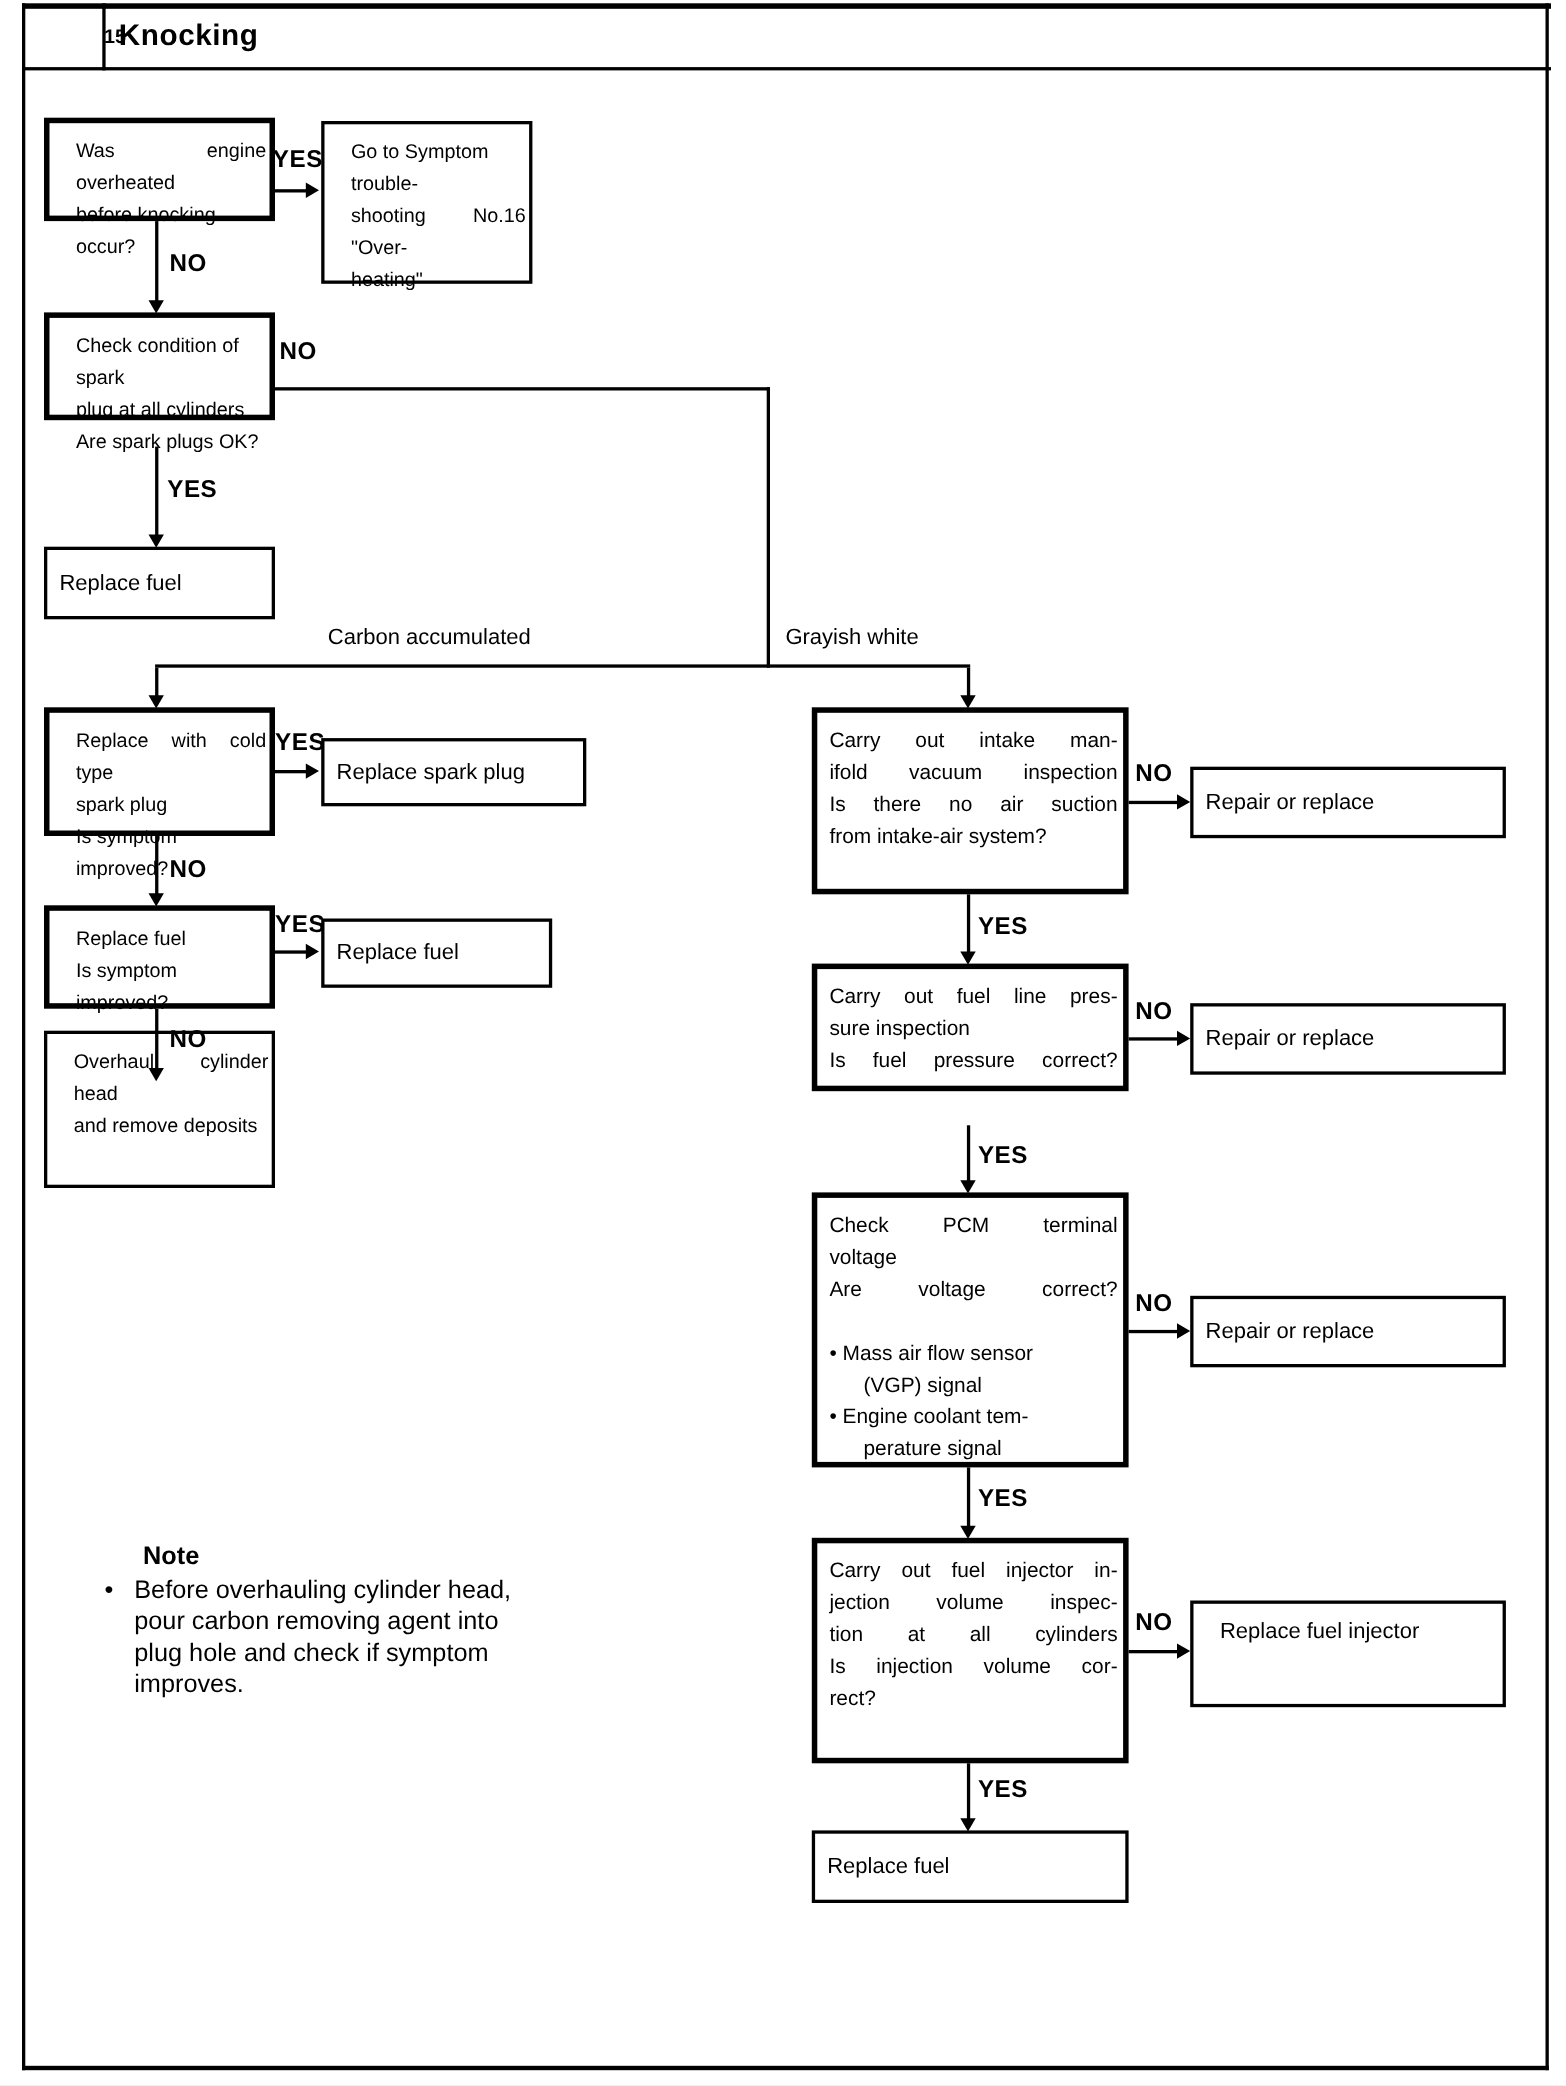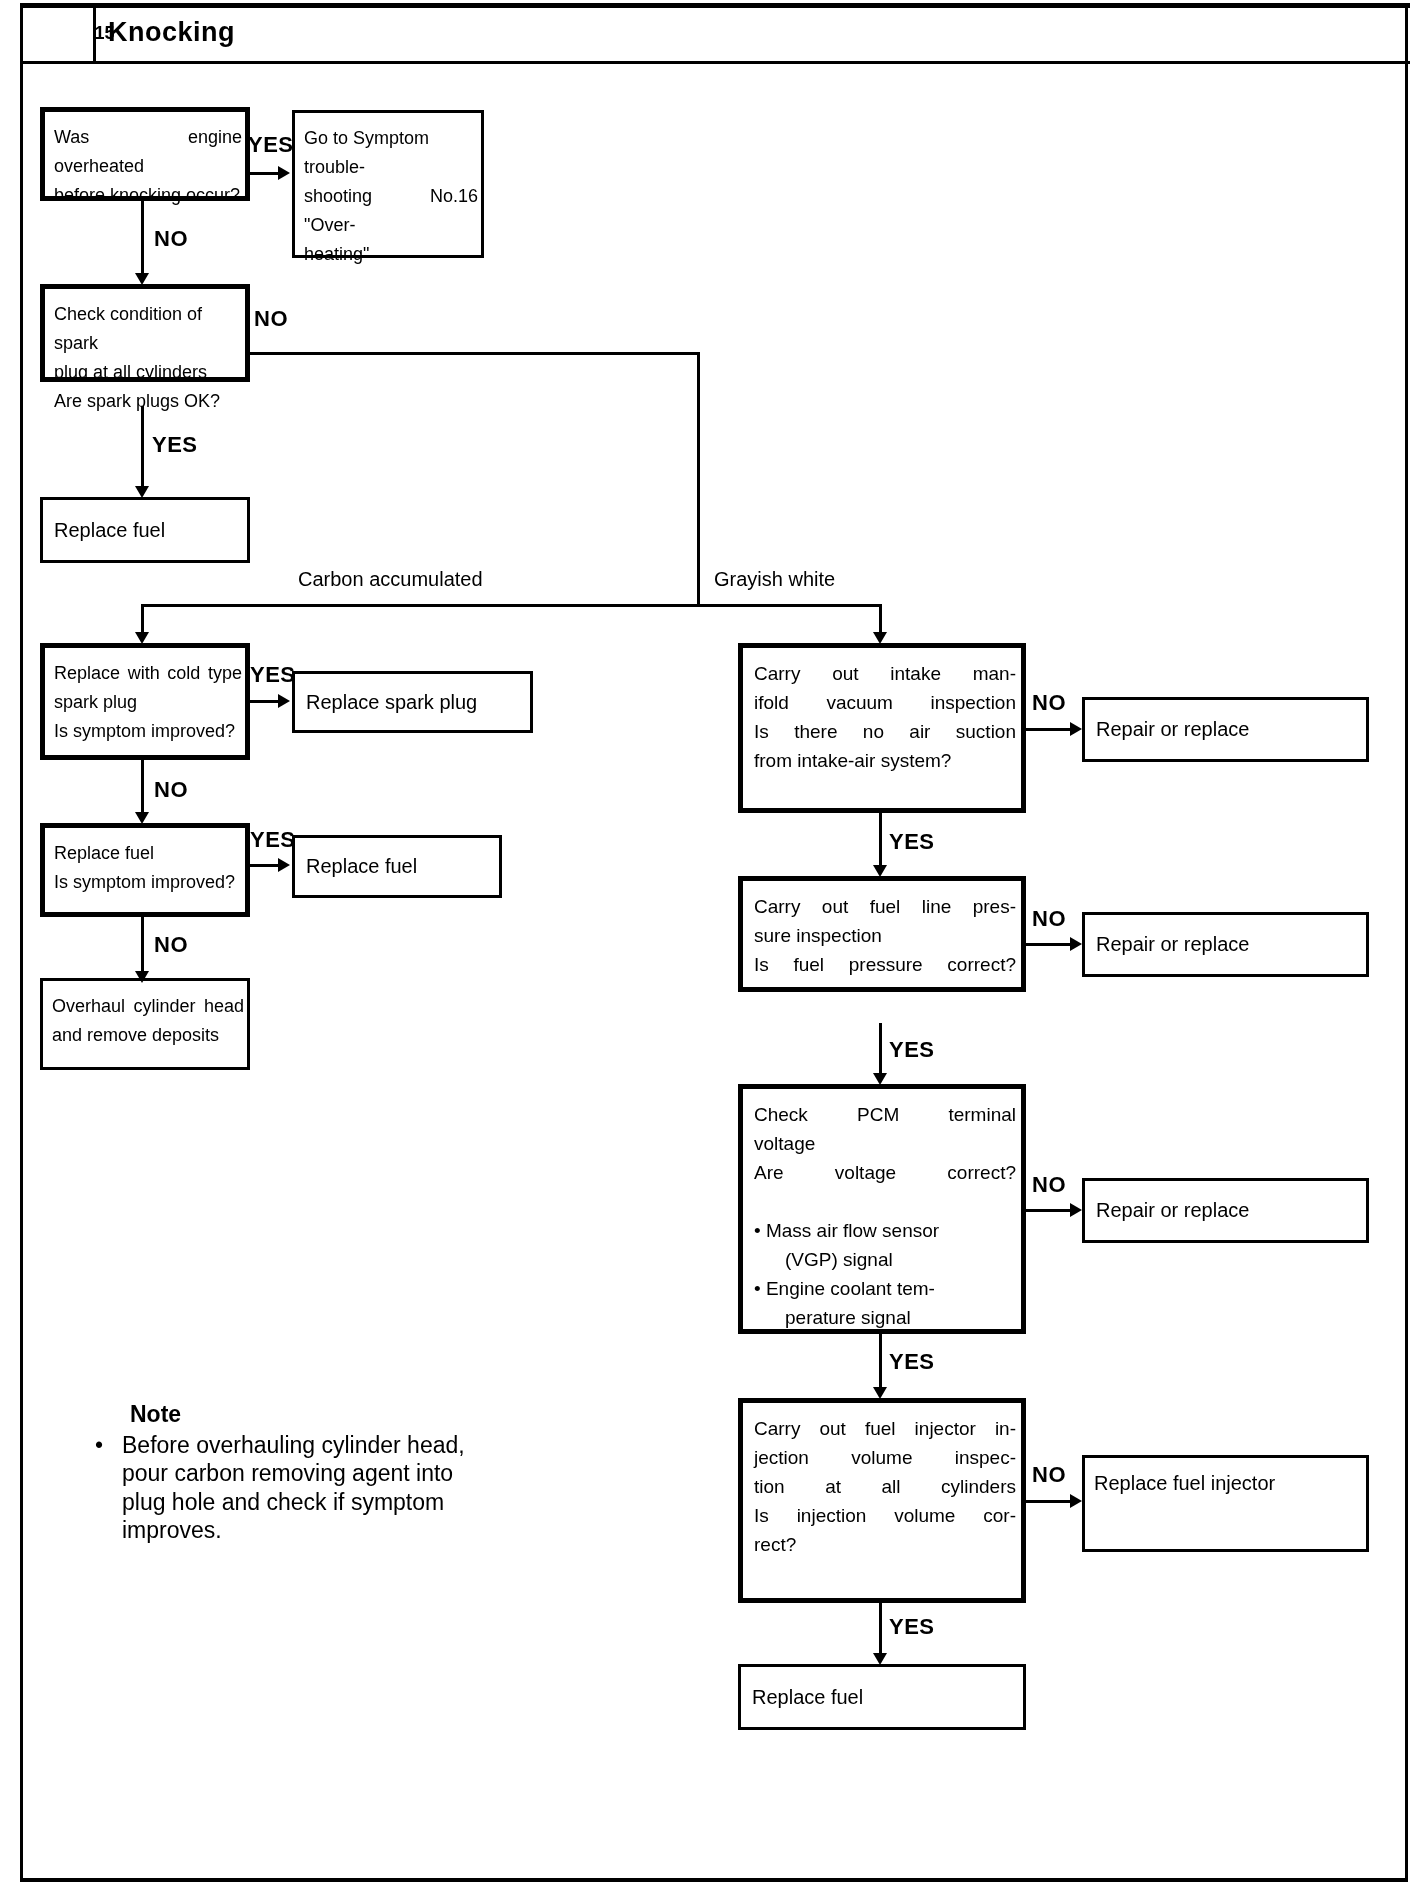--- a/index.html
+++ b/index.html
@@ -1,20 +1,20 @@
 <!DOCTYPE html>
 <html><head>
 <meta charset="utf-8">
 <style>
   html,body{margin:0;padding:0;background:#e8e8e8;}
   .page{position:relative;width:1424px;height:1896px;background:#ffffff;
         font-family:"Liberation Sans",sans-serif;color:#000;overflow:hidden;}
   .line{position:absolute;background:#000;}
   .box{position:absolute;border:3px solid #000;box-sizing:border-box;background:#fff;
-       padding:11px 3px 0 9px;font-size:18px;line-height:29px;}
+       padding:11px 3px 0 24px;font-size:18px;line-height:29px;}
   .box.thick{border-width:5px;}
   .box.rcol{font-size:19px;padding-left:11px;padding-right:5px;}
   .box.single{display:flex;align-items:center;padding-top:0;font-size:20px;padding-left:11px;}
   .box.outcome{font-size:20px;}
   .jline{text-align:justify;text-align-last:justify;}
   .iline{padding-left:31px;}
   .lbl{position:absolute;font-weight:bold;font-size:22px;letter-spacing:.5px;}
   .branch{position:absolute;font-size:20px;}
   .ad{position:absolute;width:0;height:0;border-left:7px solid transparent;
       border-right:7px solid transparent;border-top:12px solid #000;}
@@ -69,21 +69,21 @@
   <div class="box single" style="left:292px;top:671px;width:241px;height:62px">
       <div>Replace spark plug</div>
     </div>
   <div class="box thick" style="left:40px;top:823px;width:210px;height:94px">
       <div>Replace fuel</div>
       <div>Is symptom improved?</div>
     </div>
   <div class="box single" style="left:292px;top:835px;width:210px;height:63px">
       <div>Replace fuel</div>
     </div>
-  <div class="box" style="left:40px;top:978px;width:210px;height:92px">
+  <div class="box" style="left:40px;top:937px;width:210px;height:143px">
       <div class="jline">Overhaul cylinder head</div>
       <div>and remove deposits</div>
     </div>
 
   <div class="box thick rcol" style="left:738px;top:643px;width:288px;height:170px">
       <div class="jline">Carry out intake man-</div>
       <div class="jline">ifold vacuum inspection</div>
       <div class="jline">Is there no air suction</div>
       <div>from intake-air system?</div>
     </div>

